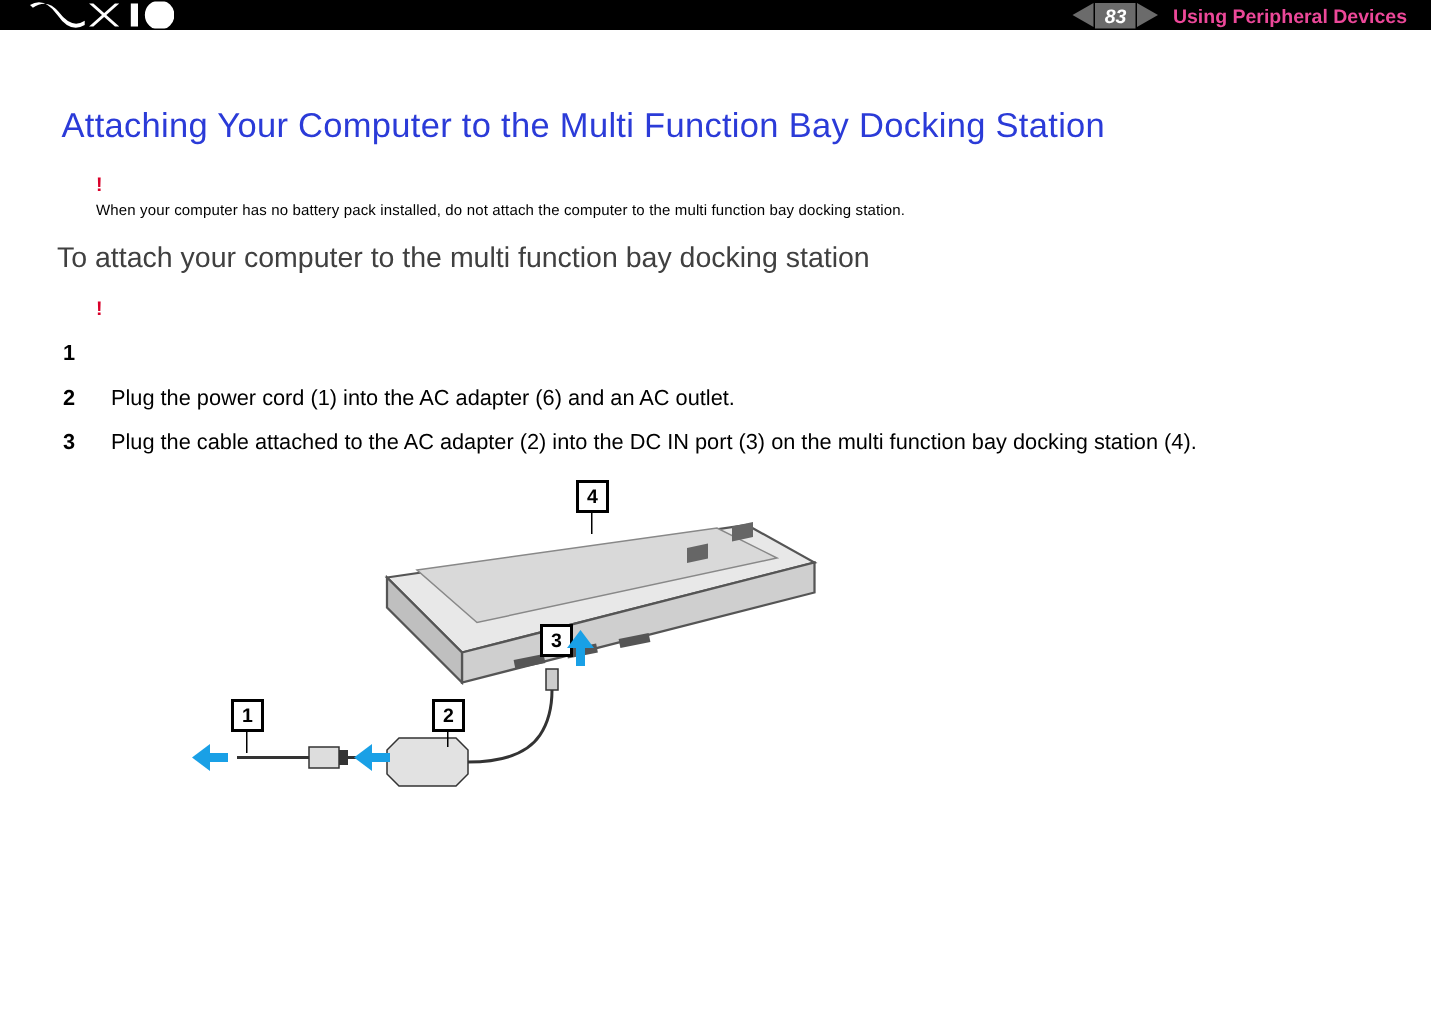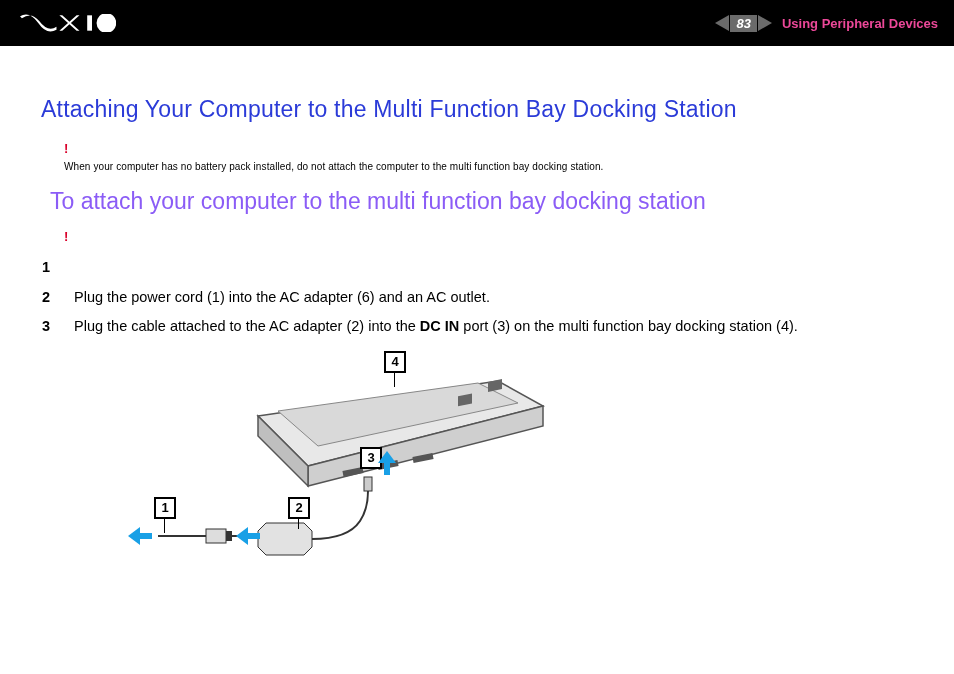--- a/index.html
+++ b/index.html
@@ -1,36 +1,36 @@
 <!DOCTYPE html>
 <html><head>
 <meta charset="utf-8">
 <style>
   html,body{margin:0;padding:0;font-family:Arial,Helvetica,sans-serif;color:#000;background:#fff}
   .page{width:954px;height:674px;position:relative;box-sizing:border-box}
-  .topbar{background:#000;height:46px;display:flex;align-items:center;justify-content:space-between;padding:0 16px 0 20px}
+  .topbar{background:#000;height:20px;display:flex;align-items:center;justify-content:space-between;padding:0 16px 0 20px}
   .logo{display:flex;align-items:center;gap:2px}
   .logo svg path,.logo svg rect,.logo svg circle{fill:#fff}
   .topright{display:flex;align-items:center;gap:6px;color:#fff}
   .pagenav{display:flex;align-items:center;gap:0}
   .pagenum{background:#6b6b6b;color:#fff;font-style:italic;font-weight:bold;font-size:13px;padding:1px 6px}
   .tri{width:0;height:0;border-top:8px solid transparent;border-bottom:8px solid transparent}
   .tri-left{border-right:14px solid #6b6b6b;margin-right:1px}
   .tri-right{border-left:14px solid #6b6b6b;margin-left:1px}
   .section{color:#ec4899;font-weight:bold;font-size:13px;margin-left:4px}
   .content{padding:26px 38px 0 38px}
   .title{color:#2b3bd8;font-size:23px;letter-spacing:.2px;margin:24px 0 18px 3px;font-family:Arial,Helvetica,sans-serif}
   .warn-row{margin:0 0 14px 26px}
   .warn-mark{color:#d9002a;font-weight:bold;font-size:13px;display:block;margin-bottom:0px}
   .warn-text{font-family:"Helvetica Neue",Arial,sans-serif;font-size:10px;letter-spacing:.1px;font-stretch:condensed}
-  .subhead{color:#8b5cf6;font-size:23px;margin:0 0 14px 12px}
+  .subhead{color:#404040;font-size:19px;margin:0 0 14px 0}
   ol.steps{margin:0 0 0 4px;padding:0;list-style:none}
   ol.steps li{display:flex;gap:18px;font-size:14.5px;margin:0 0 10px 0;line-height:1.35}
   ol.steps li .num{font-weight:bold;width:14px}
-  .bold{font-weight:bold}
+  .bold{font-weight:normal}
   .figure{position:relative;width:430px;height:230px;margin:14px 0 0 90px}
   .dock{position:absolute;left:120px;top:20px}
   .cable{position:absolute;left:0;top:0}
   .callout{position:absolute;width:18px;height:18px;border:2px solid #000;display:flex;align-items:center;justify-content:center;font-size:13px;font-weight:bold;background:#fff}
   .up-arrow{position:absolute;width:14px;height:24px}
   .up-arrow::before{content:"";position:absolute;left:4px;top:8px;width:6px;height:16px;background:#19a0e6}
   .up-arrow::after{content:"";position:absolute;left:-2px;top:0;border-left:9px solid transparent;border-right:9px solid transparent;border-bottom:12px solid #19a0e6}
   .left-arrow{position:absolute;width:24px;height:14px}
   .left-arrow::before{content:"";position:absolute;left:8px;top:4px;height:6px;width:16px;background:#19a0e6}
   .left-arrow::after{content:"";position:absolute;left:0;top:-2px;border-top:9px solid transparent;border-bottom:9px solid transparent;border-right:12px solid #19a0e6}

